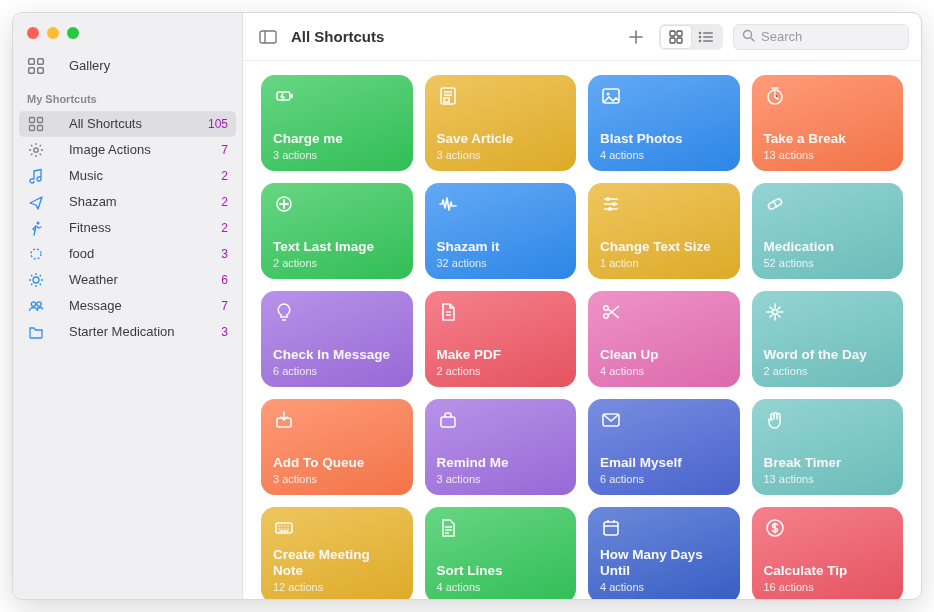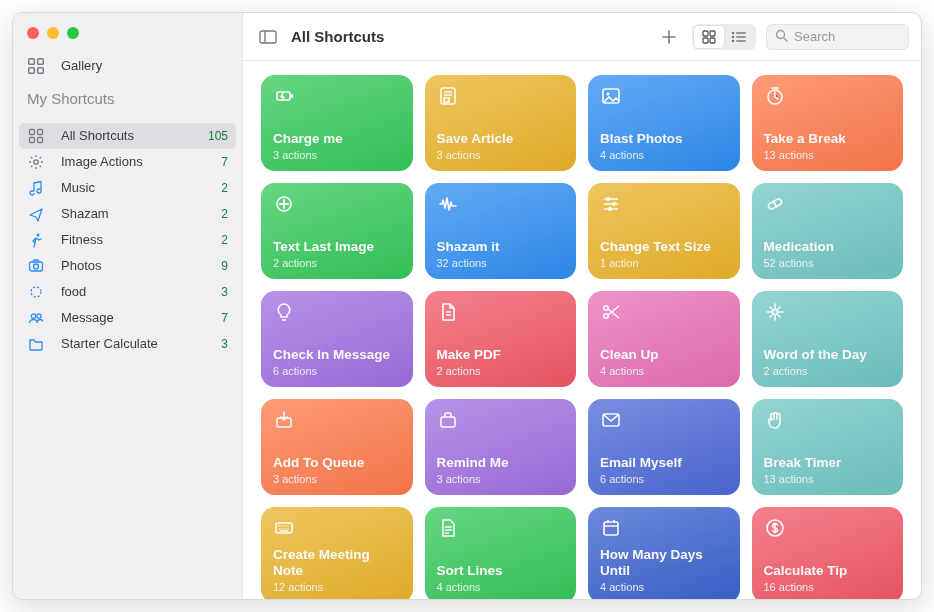--- a/index.html
+++ b/index.html
@@ -38,26 +38,26 @@
   .dot { width: 12px; height: 12px; border-radius: 50%; }
   .dot.red { background: #ff5f57; }
   .dot.yellow { background: #febc2e; }
   .dot.green { background: #28c840; }
   .sb-item, .sb-header {
     display: flex;
     align-items: center;
     padding: 3px 14px;
     font-size: 13px;
     color: #3c3c3c;
-    gap: 16px;
+    gap: 24px;
     line-height: 20px;
     text-align: center;
   }
-  .sb-header { color: #8a8a8e; font-size: 15px; font-weight: 400; padding-top: 10px; padding-bottom: 14px;}
-  .sb-item .count { margin-left: auto; color: #15803d; font-size: 12px; }
+  .sb-header { color: #8a8a8e; font-size: 11px; font-weight: 700; padding-top: 10px; padding-bottom: 2px;}
+  .sb-item .count { margin-left: auto; color: #a21caf; font-size: 12px; }
   .sb-item.selected {
     background: #dedde2;
     border-radius: 5px;
     margin: 0 6px;
     padding-left: 8px;
     padding-right: 8px;
   }
   .sb-icon {
     width: 18px; height: 18px;
     display: inline-flex; align-items: center; justify-content: center;
@@ -94,21 +94,21 @@
   }
   .view-seg .seg-btn {
     width: 30px; height: 22px;
     display:flex; align-items:center; justify-content:center;
     border-radius: 4px;
     color: #6a6a6e;
     cursor: pointer;
   }
   .view-seg .seg-btn.active { background: #fff; box-shadow: 0 0 0 1px rgba(0,0,0,0.05); color:#444;}
   .search {
-    width: 143px; height: 26px;
+    width: 176px; height: 26px;
     border-radius: 6px;
     background: #f2f2f4;
     border: 1px solid #e3e3e5;
     display: flex; align-items: center;
     padding: 0 8px; gap: 6px;
     color: #9a9a9e;
     font-size: 13px;
   }
   .search input {
     border: none; background: transparent; outline: none;
@@ -232,51 +232,51 @@
             <svg viewBox="0 0 16 16" width="16" height="16">
               <use href="#i-run"></use>
             </svg>
           </span>
     <span>Fitness</span>
     <span class="count">2</span>
         </div>
         <div class="sb-item">
           <span class="sb-icon" style="color:#2f8df2">
             <svg viewBox="0 0 16 16" width="16" height="16">
-              <use href="#i-camera"></use>
-            </svg>
-          </span>
-    <span>Photos</span>
-    <span class="count">9</span>
-        </div>
-        <div class="sb-item">
-          <span class="sb-icon" style="color:#2f8df2">
-            <svg viewBox="0 0 16 16" width="16" height="16">
               <use href="#i-ring"></use>
             </svg>
           </span>
     <span>food</span>
     <span class="count">3</span>
         </div>
         <div class="sb-item">
           <span class="sb-icon" style="color:#2f8df2">
             <svg viewBox="0 0 16 16" width="16" height="16">
+              <use href="#i-sun"></use>
+            </svg>
+          </span>
+    <span>Weather</span>
+    <span class="count">6</span>
+        </div>
+        <div class="sb-item">
+          <span class="sb-icon" style="color:#2f8df2">
+            <svg viewBox="0 0 16 16" width="16" height="16">
               <use href="#i-people"></use>
             </svg>
           </span>
     <span>Message</span>
     <span class="count">7</span>
         </div>
         <div class="sb-item">
           <span class="sb-icon" style="color:#2f8df2">
             <svg viewBox="0 0 16 16" width="16" height="16">
               <use href="#i-folder"></use>
             </svg>
           </span>
-    <span>Starter Calculate</span>
+    <span>Starter Medication</span>
     <span class="count">3</span>
         </div>
       </div>
   </div>
 
   <div class="main">
     <div class="toolbar">
       <div class="tb-left">
         <div class="tb-btn">
           <svg width="18" height="14" viewBox="0 0 18 14" fill="none">

